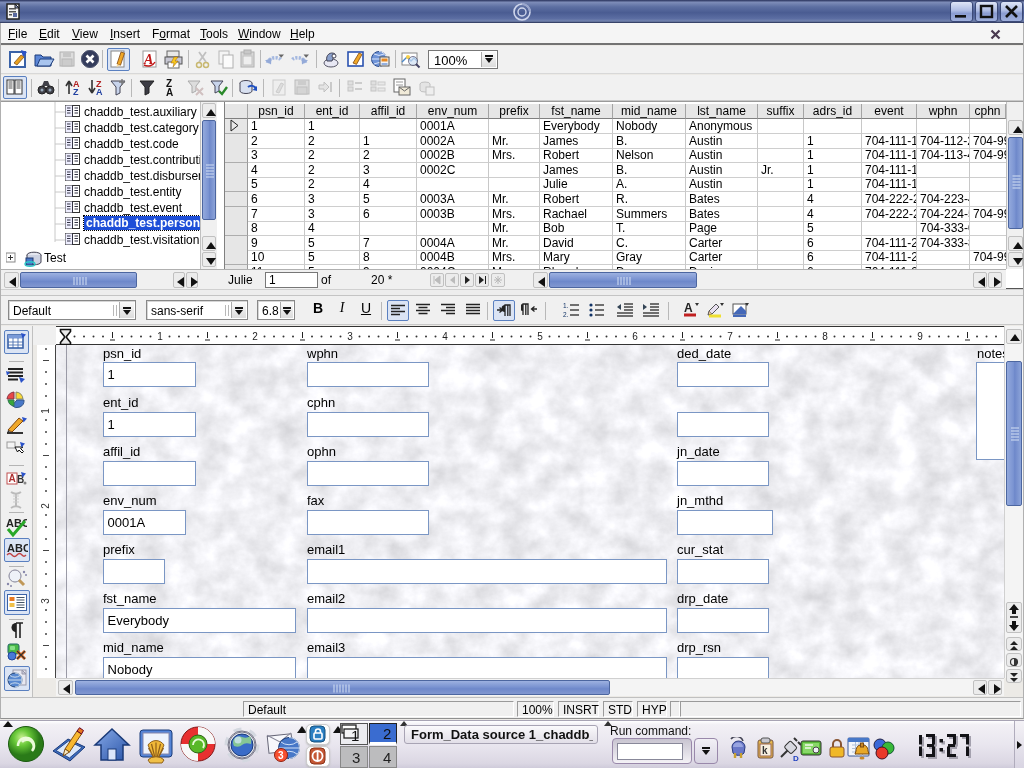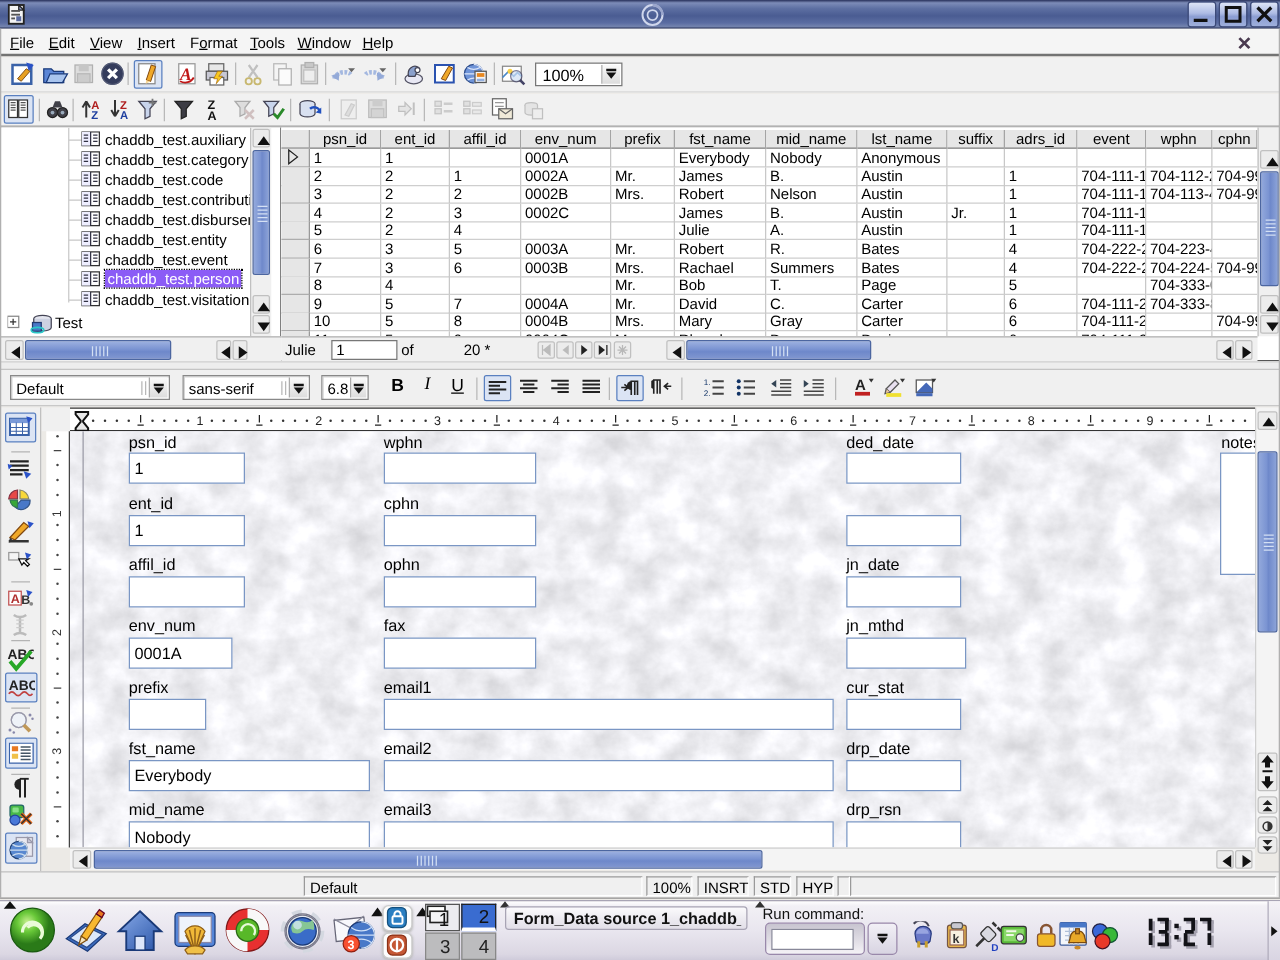--- a/index.html
+++ b/index.html
@@ -323,21 +323,21 @@
           <use href="#tbi" y="112"></use>
           <use href="#tbi" y="128"></use>
       </svg>
       <div class="titem" style="top:3px">chaddb_test.auxiliary</div>
       <div class="titem" style="top:19px">chaddb_test.category</div>
       <div class="titem" style="top:35px">chaddb_test.code</div>
       <div class="titem" style="top:51px">chaddb_test.contribution</div>
       <div class="titem" style="top:67px">chaddb_test.disburseme</div>
       <div class="titem" style="top:83px">chaddb_test.entity</div>
       <div class="titem" style="top:99px">chaddb_test.event</div>
-      <div class="titem" style="top:114px;background:#8b5cf6;color:#fff;font-weight:normal;padding:0 2px;outline:1px dotted #000">chaddb_test.person</div>
+      <div class="titem" style="top:114px;background:#1d4ed8;color:#fff;font-weight:bold;padding:0 2px;outline:1px dotted #000">chaddb_test.person</div>
       <div class="titem" style="top:131px">chaddb_test.visitation</div>
       <svg class="abs" style="left:5px;top:148px" width="60" height="17">
         <rect x="0" y="3" width="9" height="9" fill="#fff" stroke="#888"></rect>
           <path d="M2 7.5 h5 M4.5 5 v5" stroke="#333"></path>
         <ellipse cx="28" cy="5" rx="7" ry="2.8" fill="#e4e6ef" stroke="#445"></ellipse>
           <path d="M21 5 v7 a7 2.8 0 0 0 14 0 v-7" fill="#cdd2e2" stroke="#445"></path>
           <rect x="20" y="8" width="7" height="7" fill="#4878c8" stroke="#223a70"></rect>
           <ellipse cx="24" cy="14" rx="5" ry="2.2" fill="none" stroke="#2ac8c8" stroke-width="1.4"></ellipse>
       </svg>
       <div class="titem" style="left:43px;top:149px">Test</div>

